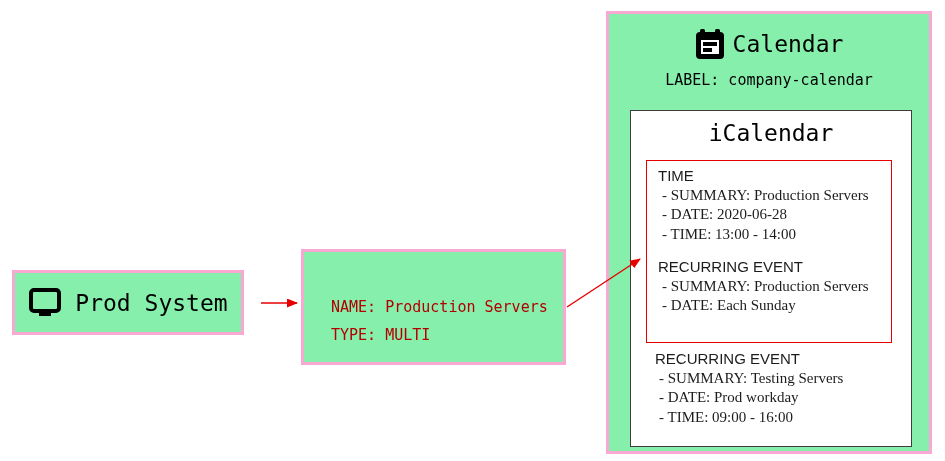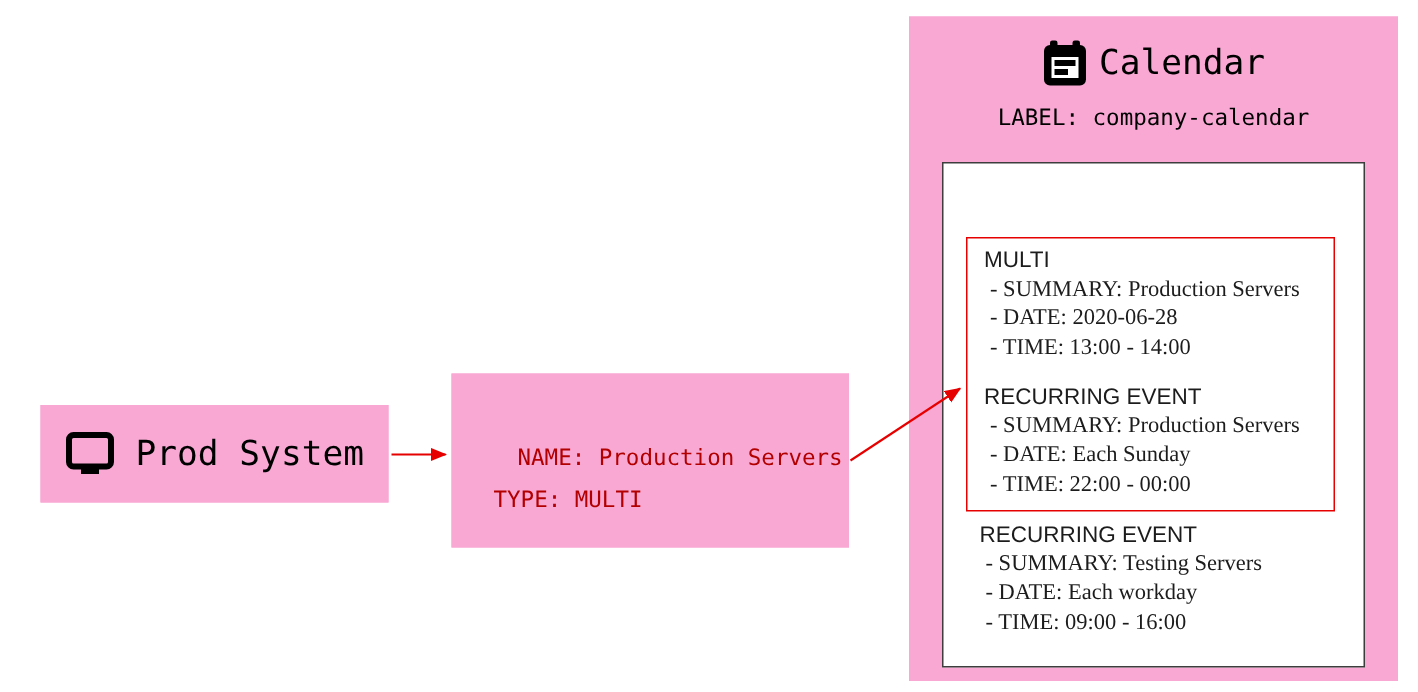--- a/index.html
+++ b/index.html
@@ -7,24 +7,24 @@
     position: relative;
     width: 945px;
     height: 461px;
     background: #ffffff;
     overflow: hidden;
     font-family: "DejaVu Sans Mono", monospace;
   }
   .node {
     position: absolute;
     box-sizing: border-box;
-    border: 1px solid #f9a8d4;
-    background: #f9a8d4;
+    border: 3px solid #f9a8d4;
+    background: #86efac;
   }
-  .prod-box  { left: 27px;  top: 270px; width: 232px; height: 65px; }
+  .prod-box  { left: 12px;  top: 270px; width: 232px; height: 65px; }
   .sched-box { left: 301px; top: 249px; width: 265px; height: 116px; }
   .cal-box   { left: 606px; top: 11px;  width: 326px; height: 443px; }
   .ical-box  { left: 21px;  top: 96px;  width: 282px; height: 337px;
                border: 1px solid #3d3d3d; position: absolute; box-sizing: border-box; background:#fff; }
   .red-box   { left: 15px;  top: 49px;  width: 246px; height: 183px;
                border: 1px solid #e60000; position: absolute; box-sizing: border-box;
                padding: 5px 0 0 11px; }
 
   .title-row {
     position: absolute; left: 0; right: 0;
@@ -37,21 +37,21 @@
   .prod-box .title-row  { top: 0; bottom: 0; gap: 13px; }
   .sched-box .title-row { top: 7px; gap: 5px; }
   .cal-box .title-row   { top: 14px; gap: 8px; }
 
   .mono-line {
     position: absolute;
     font-family: "DejaVu Sans Mono", monospace;
     font-size: 15px; white-space: nowrap;
   }
   .red-text { color: #b20000; }
-  .sched-name { left: 43px; top: 46px; }
+  .sched-name { left: 27px; top: 46px; }
   .sched-type { left: 27px; top: 74px; }
   .cal-label  { left: 0; right: 0; top: 57px; text-align: center; color: #000; }
 
   .ical-title {
     position: absolute; left: 0; right: 0; top: 9px; text-align: center;
     font-family: "DejaVu Sans Mono", monospace;
     font-size: 23px; color: #000;
   }
 
   .event-block {
@@ -95,40 +95,40 @@
         <rect x="1" y="4" width="28" height="27" rx="4" fill="#000"></rect>
         <rect x="6" y="12" width="18" height="14" fill="#fff"></rect>
         <rect x="8" y="14" width="14" height="4" fill="#000"></rect>
         <rect x="8" y="20" width="9" height="4" fill="#000"></rect>
       </svg>
       <span class="title-text">Calendar</span>
     </div>
     <div class="mono-line cal-label">LABEL: company-calendar</div>
 
     <div class="ical-box">
+      <div class="ical-title">iCalendar</div>
 
       <div class="red-box">
         <div class="event-block">
-          <div class="event-title">MULTI</div>
+          <div class="event-title">TIME</div>
           <div class="event-line">- SUMMARY: Production Servers</div>
           <div class="event-line">- DATE: 2020-06-28</div>
           <div class="event-line">- TIME: 13:00 - 14:00</div>
         </div>
         <div class="event-block gap-above">
           <div class="event-title">RECURRING EVENT</div>
           <div class="event-line">- SUMMARY: Production Servers</div>
           <div class="event-line">- DATE: Each Sunday</div>
-          <div class="event-line">- TIME: 22:00 - 00:00</div>
         </div>
       </div>
 
       <div class="event-block outside-block">
         <div class="event-title">RECURRING EVENT</div>
         <div class="event-line">- SUMMARY: Testing Servers</div>
-        <div class="event-line">- DATE: Each workday</div>
+        <div class="event-line">- DATE: Prod workday</div>
         <div class="event-line">- TIME: 09:00 - 16:00</div>
       </div>
     </div>
   </div>
 
   <svg class="arrows" width="945" height="461" viewBox="0 0 945 461">
     <defs>
       <marker id="arrowhead" markerUnits="userSpaceOnUse" markerWidth="12" markerHeight="10" refX="10" refY="4.5" orient="auto">
         <path d="M0,0 L11,4.5 L0,9 Z" fill="#e60000"></path>
       </marker>

